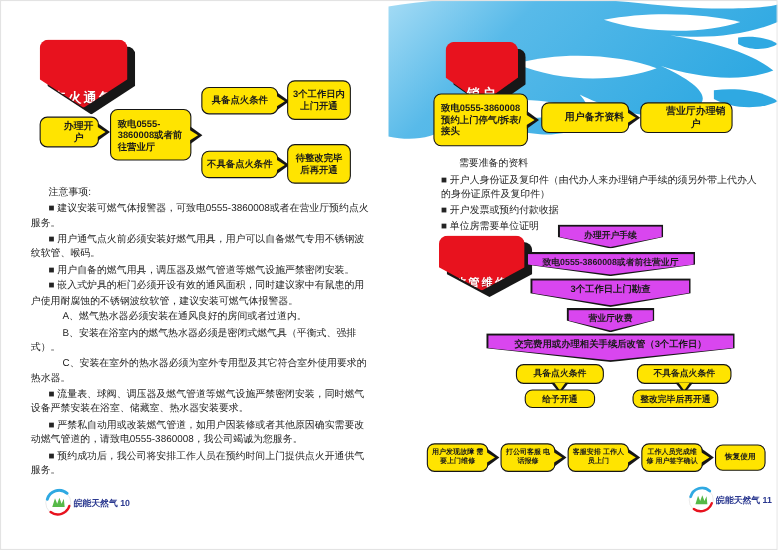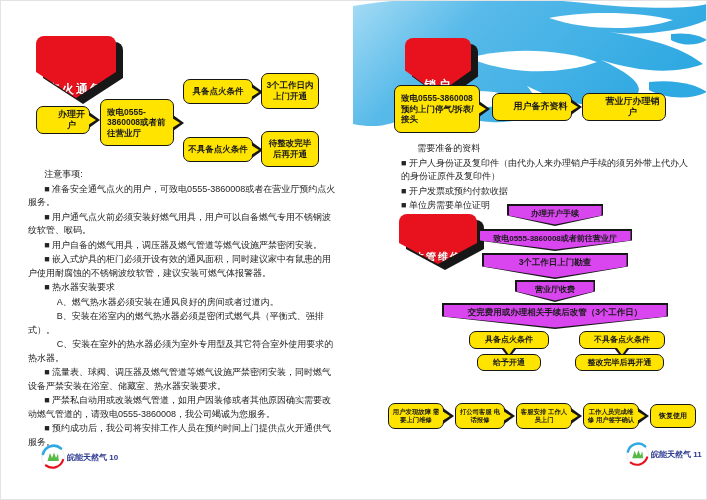--- a/index.html
+++ b/index.html
@@ -85,25 +85,24 @@
   <div class="bub tip-r f85" style="left:183px;top:79px;width:70px;height:25px;">具备点火条件</div>
 
   <div class="bub f85" style="left:261px;top:73px;width:58px;height:36px;">3个工作日内上门开通</div>
 
   <div class="bub tip-r f85" style="left:183px;top:137px;width:70px;height:25px;">不具备点火条件</div>
 
   <div class="bub f85" style="left:261px;top:131px;width:58px;height:36px;">待整改完毕后再开通</div>
 
   <div class="notes" style="left:28px;top:168px;width:310px;">
     <p class="ind1">注意事项:</p>
-    <p class="ind1">■ 准备安全通气点火的用户，可致电0555-3860008或者在营业厅预约点火服务。</p>
+    <p class="ind1">■ 建议安装可燃气体报警器，可致电0555-3860008或者在营业厅预约点火服务。</p>
     <p class="ind1">■ 用户通气点火前必须安装好燃气用具，用户可以自备燃气专用不锈钢波纹软管、喉码。</p>
     <p class="ind1">■ 用户自备的燃气用具，调压器及燃气管道等燃气设施严禁密闭安装。</p>
     <p class="ind1">■ 嵌入式炉具的柜门必须开设有效的通风面积，同时建议家中有鼠患的用户使用耐腐蚀的不锈钢波纹软管，建议安装可燃气体报警器。</p>
-    <p class="ind1">■ 热水器安装要求</p>
     <p class="ind2">A、燃气热水器必须安装在通风良好的房间或者过道内。</p>
     <p class="ind2">B、安装在浴室内的燃气热水器必须是密闭式燃气具（平衡式、强排式）。</p>
     <p class="ind2">C、安装在室外的热水器必须为室外专用型及其它符合室外使用要求的热水器。</p>
     <p class="ind1">■ 流量表、球阀、调压器及燃气管道等燃气设施严禁密闭安装，同时燃气设备严禁安装在浴室、储藏室、热水器安装要求。</p>
     <p class="ind1">■ 严禁私自动用或改装燃气管道，如用户因装修或者其他原因确实需要改动燃气管道的，请致电0555-3860008，我公司竭诚为您服务。</p>
     <p class="ind1">■ 预约成功后，我公司将安排工作人员在预约时间上门提供点火开通供气服务。</p>
   </div>
 
   <div class="footer" style="left:40px;top:444px;">
     <svg width="26" height="26" viewBox="0 0 26 26">
@@ -187,21 +186,21 @@
   <div class="pen" style="left:89px;top:303px;width:226px;height:26px;">
     <div class="in f85">
         <span>交完费用或办理相关手续后改管（3个工作日）</span>
       </div>
   </div>
 
   <div class="bub tip-b f8" style="left:116px;top:331px;width:80px;height:18px;">具备点火条件</div>
   <div class="bub tip-b f8" style="left:226px;top:331px;width:86px;height:18px;">不具备点火条件</div>
 
   <div class="bub f8" style="left:124px;top:354px;width:64px;height:17px;">给予开通</div>
-  <div class="bub f8" style="left:222px;top:354px;width:89px;height:17px;font-family:Liberation Serif, serif;">整改完毕后再开通</div>
+  <div class="bub f8" style="left:222px;top:354px;width:78px;height:17px;font-family:Liberation Serif, serif;">整改完毕后再开通</div>
 
   <div class="bub tip-r f65" style="left:35px;top:403px;width:56px;height:26px;">用户发现故障 需要上门维修</div>
   <div class="bub tip-r f65" style="left:102px;top:403px;width:50px;height:26px;">打公司客服 电话报修</div>
   <div class="bub tip-r f65" style="left:163px;top:403px;width:56px;height:26px;">客服安排 工作人员上门</div>
   <div class="bub tip-r f65" style="left:230px;top:403px;width:56px;height:26px;">工作人员完成维修 用户签字确认</div>
   <div class="bub f7" style="left:297px;top:404px;width:46px;height:24px;">恢复使用</div>
 
   <div class="footer" style="left:272px;top:442px;">
     <svg width="25" height="25" viewBox="0 0 26 26">
       <circle cx="13" cy="13" r="11.4" fill="#ffffff" stroke="#d9d9d9" stroke-width="0.5"></circle>

